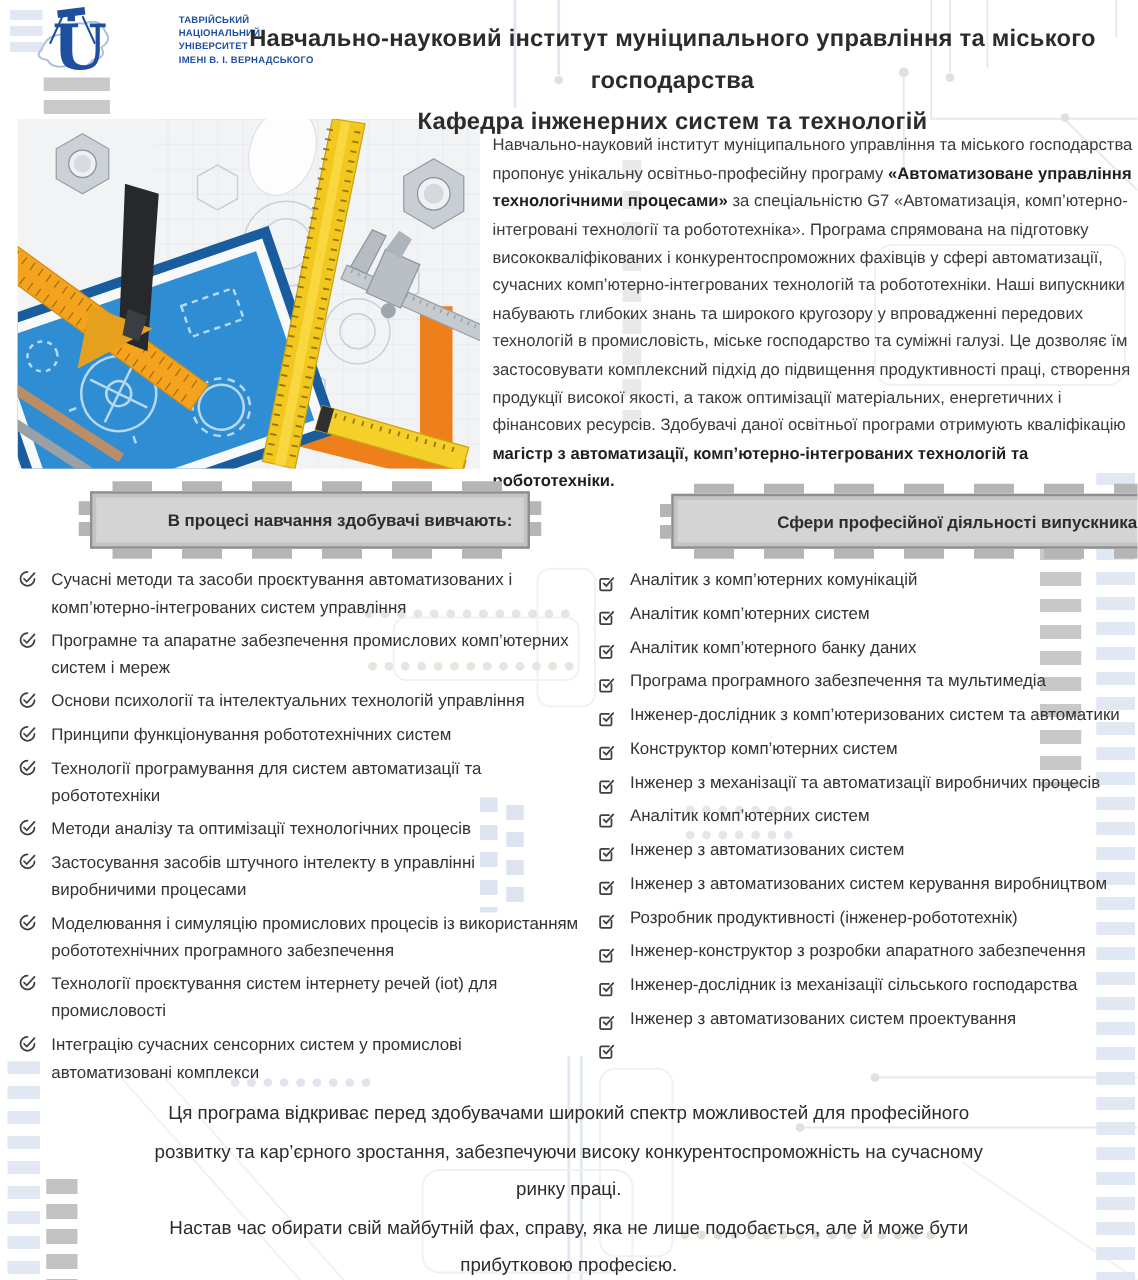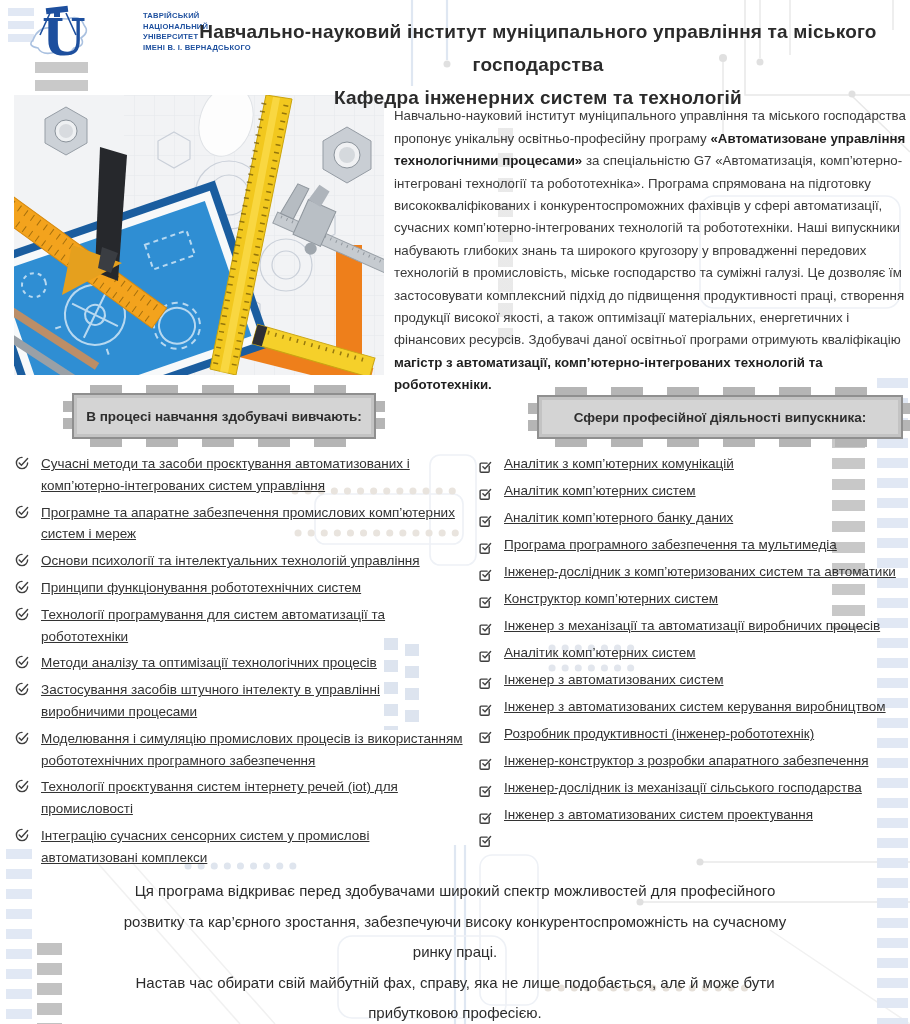--- a/index.html
+++ b/index.html
@@ -28,30 +28,30 @@
   .logo-text{font-size:7.6px;font-weight:bold;color:#1d4f9e;line-height:10.5px;letter-spacing:.2px;padding-top:6px;margin-left:44px;}
   .titles{left:170px;top:15px;width:736px;text-align:center;z-index:2;}
   .title-line{font-size:19px;font-weight:700;color:#2b2b2b;line-height:33px;letter-spacing:.2px;}
   
   .hero{left:14px;top:95px;width:370px;height:280px;z-index:1;overflow:hidden;}
   
   .intro{left:394px;top:92px;width:514px;font-size:13.3px;line-height:22.4px;color:#3a3a3a;z-index:2;}
   .intro b{color:#1f1f1f;}
   
   .chip{z-index:2;background:#d4d4d4;border:2px solid #8f8f8f;box-shadow:inset 0 0 0 3px #c3c3c3;
-    display:flex;align-items:center;justify-content:center;font-size:13.5px;font-weight:700;color:#2d2d2d;}
+    display:flex;align-items:center;justify-content:center;font-size:13.5px;font-weight:700;color:#2d2d2d;padding-left:48px;}
   .chip-learning{left:72px;top:393px;width:300px;height:42px;}
   .chip-spheres{left:537px;top:395px;width:362px;height:40px;}
   .pins{position:absolute;pointer-events:none;}
   .pins.top{top:-10px;left:16px;right:16px;height:8px;background:repeating-linear-gradient(90deg,#b5b5b5 0 32px,transparent 32px 56px);}
   .pins.bottom{bottom:-10px;left:16px;right:16px;height:8px;background:repeating-linear-gradient(90deg,#b5b5b5 0 32px,transparent 32px 56px);}
   .pins.left{left:-11px;top:6px;width:9px;height:28px;background:repeating-linear-gradient(180deg,#b5b5b5 0 11px,transparent 11px 17px);}
   .pins.right{right:-11px;top:6px;width:9px;height:28px;background:repeating-linear-gradient(180deg,#b5b5b5 0 11px,transparent 11px 17px);}
   
-  .list{z-index:2;text-decoration:underline;}
+  .list{z-index:2;}
   .list-learning{left:15px;top:453px;width:450px;}
   .list-spheres{left:478px;top:453px;width:430px;}
   .list-item{display:flex;gap:12px;margin-bottom:5px;font-size:13.5px;line-height:21.8px;color:#333;}
   .list-spheres .list-item{margin-bottom:6px;line-height:21px;align-items:flex-end;}
   .bullet{flex:none;width:14px;height:14px;margin-top:3px;}
   
   .footer{left:110px;top:876px;width:690px;text-align:center;font-size:15px;line-height:30.5px;color:#2c2c2c;z-index:2;}
 </style>
 </head>
 <body>

